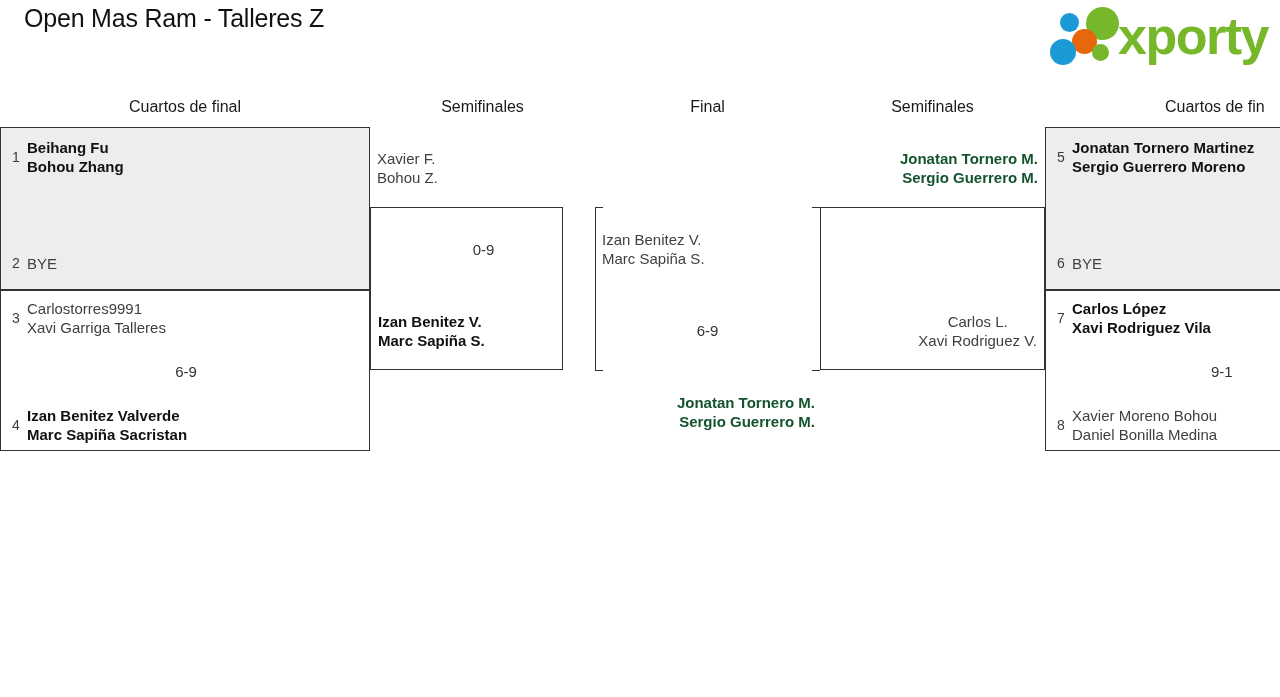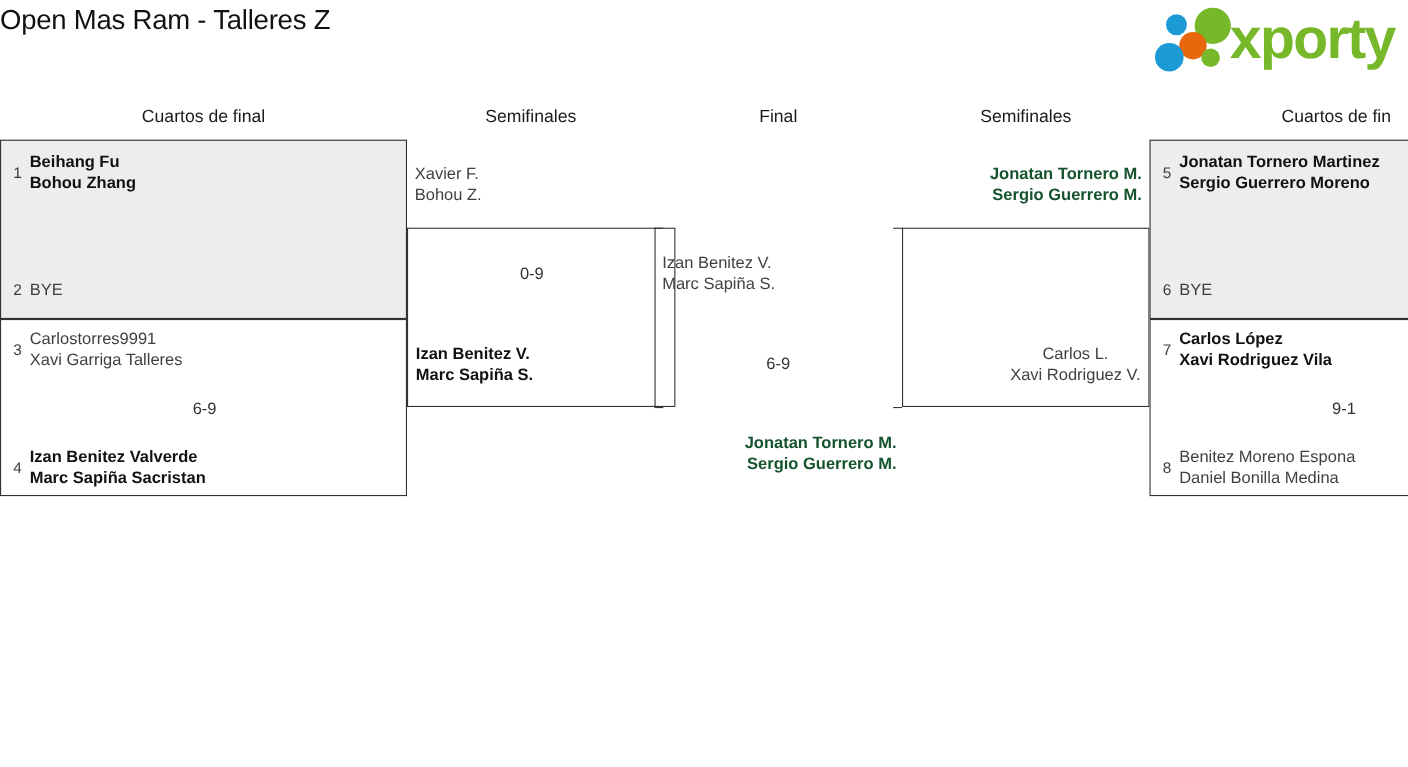--- a/index.html
+++ b/index.html
@@ -27,20 +27,21 @@
     position: absolute;
     left: 0; top: 2px;
     line-height: 33px;
   }
   .title-line {
     font-size: 25px;
     font-weight: 400;
     color: #111111;
     white-space: nowrap;
     letter-spacing: -0.2px;
+    padding-left: 24px;
   }
 
   
   #logo {
     position: absolute;
     left: 1048px; top: 4px;
     width: 232px; height: 64px;
   }
   #logo-dots {
     position: absolute;
@@ -195,21 +196,21 @@
     <div class="team winner" style="left:4px; top:115px;">
       <span class="seed">4</span>
       <span class="names"><span>Izan Benitez Valverde</span><br><span>Marc Sapiña Sacristan</span></span>
     </div>
   </div>
 
   <div class="advance loser" style="left:377px; top:149px;">
     <span>Xavier F.</span><br><span>Bohou Z.</span>
   </div>
 
-  <div class="match" style="left:370px; top:207px; width:244px; height:163px;">
+  <div class="match" style="left:370px; top:207px; width:193px; height:163px;">
     <div class="score" style="left:0px; top:33px; width:225px; text-align:center;">0-9</div>
     <div class="team winner" style="left:7px; top:104px;">
       <span class="names"><span>Izan Benitez V.</span><br><span>Marc Sapiña S.</span></span>
     </div>
   </div>
 
   <div class="advance loser" style="left:602px; top:230px;">
     <span>Izan Benitez V.</span><br><span>Marc Sapiña S.</span>
   </div>
 
@@ -249,17 +250,17 @@
   </div>
 
   <div class="match" style="left:1045px; top:290px; width:370px; height:161px;">
     <div class="team winner" style="left:4px; top:8px;">
       <span class="seed">7</span>
       <span class="names"><span>Carlos López</span><br><span>Xavi Rodriguez Vila</span></span>
     </div>
     <div class="score" style="left:0px; top:72px; width:370px; text-align:left; padding-left:165px; box-sizing:border-box;">9-1</div>
     <div class="team loser" style="left:4px; top:115px;">
       <span class="seed">8</span>
-      <span class="names"><span>Benitez Moreno Espona</span><br><span>Daniel Bonilla Medina</span></span>
+      <span class="names"><span>Xavier Moreno Bohou</span><br><span>Daniel Bonilla Medina</span></span>
     </div>
   </div>
 
 </div>
 
 </body></html>

